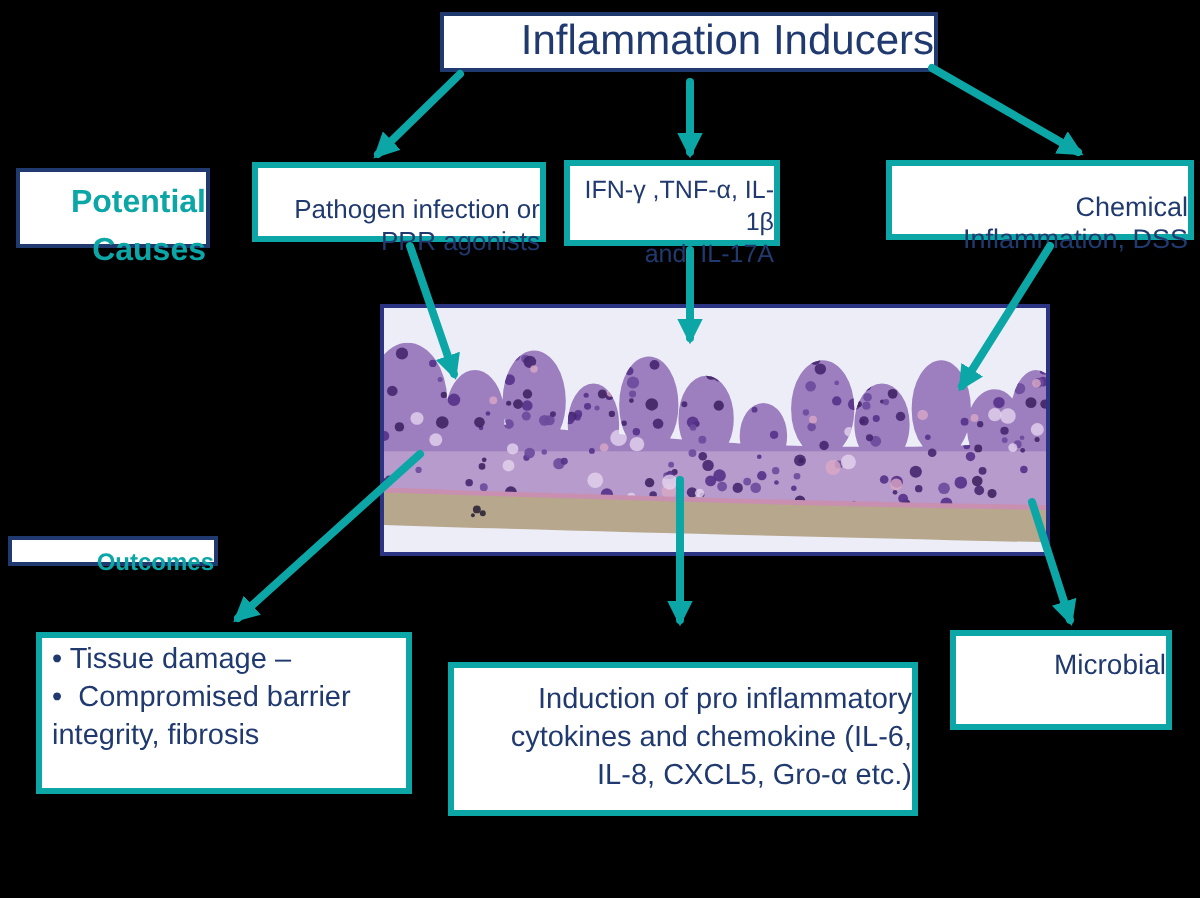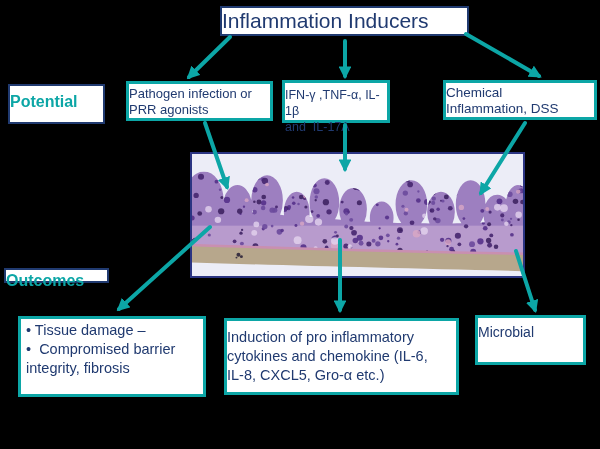--- a/index.html
+++ b/index.html
@@ -9,42 +9,42 @@
     --box-fill:#ffffff;
     --image-border:#2b3482;
   }
   html,body{margin:0;padding:0;background:var(--background);}
   .canvas{
     position:relative;width:600px;height:449px;background:var(--background);
     font-family:"Liberation Sans", sans-serif;overflow:hidden;
   }
   .box{
     position:absolute;background:var(--box-fill);color:var(--navy);
-    box-sizing:border-box;text-align:left;
+    box-sizing:border-box;text-align:right;
   }
   .ln{display:block;white-space:pre-wrap;}
   .title-box{
     left:220px;top:6px;width:249px;height:30px;
     border:2px solid var(--navy);font-size:21px;line-height:25px;
   }
   .pc-box{
     left:8px;top:84px;width:97px;height:40px;border:2px solid var(--navy);
     color:var(--teal);font-weight:bold;font-size:16px;line-height:24px;padding-top:4px;
   }
   .oc-box{
     left:4px;top:268px;width:105px;height:15px;border:2px solid var(--navy);
-    color:var(--teal);font-weight:bold;font-size:16px;line-height:22px;
-  }
-  .cause{border:3px solid var(--teal);font-size:13px;line-height:16px;padding-top:2px;}
+    color:var(--teal);font-weight:bold;font-size:12px;line-height:22px;
+  }
+  .cause{border:3px solid var(--teal);font-size:13px;line-height:16px;padding-top:13px;}
   .cb1{left:126px;top:81px;width:147px;height:40px;}
   .cb2{left:282px;top:80px;width:108px;height:43px;font-size:12.5px;padding-top:4px;}
   .cb3{left:443px;top:80px;width:154px;height:40px;font-size:13.5px;}
   .outcome{border:3px solid var(--teal);font-size:14.5px;line-height:19px;}
   .ob1{left:18px;top:316px;width:188px;height:81px;text-align:left;padding:2px 0 0 5px;}
-  .ob2{left:224px;top:318px;width:235px;height:77px;padding-top:7px;}
+  .ob2{left:224px;top:331px;width:235px;height:77px;padding-top:7px;}
   .ob3{left:475px;top:315px;width:111px;height:50px;font-size:14px;padding-top:5px;}
   .hist{
     position:absolute;left:190px;top:152px;width:335px;height:126px;
     border:2px solid var(--image-border);box-sizing:border-box;background:#ecedf7;
   }
   .hist svg{display:block;width:100%;height:100%;}
   .arrows{
     position:absolute;left:0;top:0;width:600px;height:449px;
     pointer-events:none;
   }
@@ -54,20 +54,21 @@
 <body>
 
 <div class="canvas">
 
   <div class="box title-box">
     <span class="ln">Inflammation Inducers</span>
   </div>
 
   <div class="box pc-box">
     <span class="ln">Potential</span>
+    <span class="ln">Causes</span>
   </div>
   <div class="box oc-box">
     <span class="ln">Outcomes</span>
   </div>
 
   <div class="box cause cb1">
     <span class="ln">Pathogen infection or</span>
     <span class="ln">PRR agonists</span>
   </div>
   <div class="box cause cb2">

